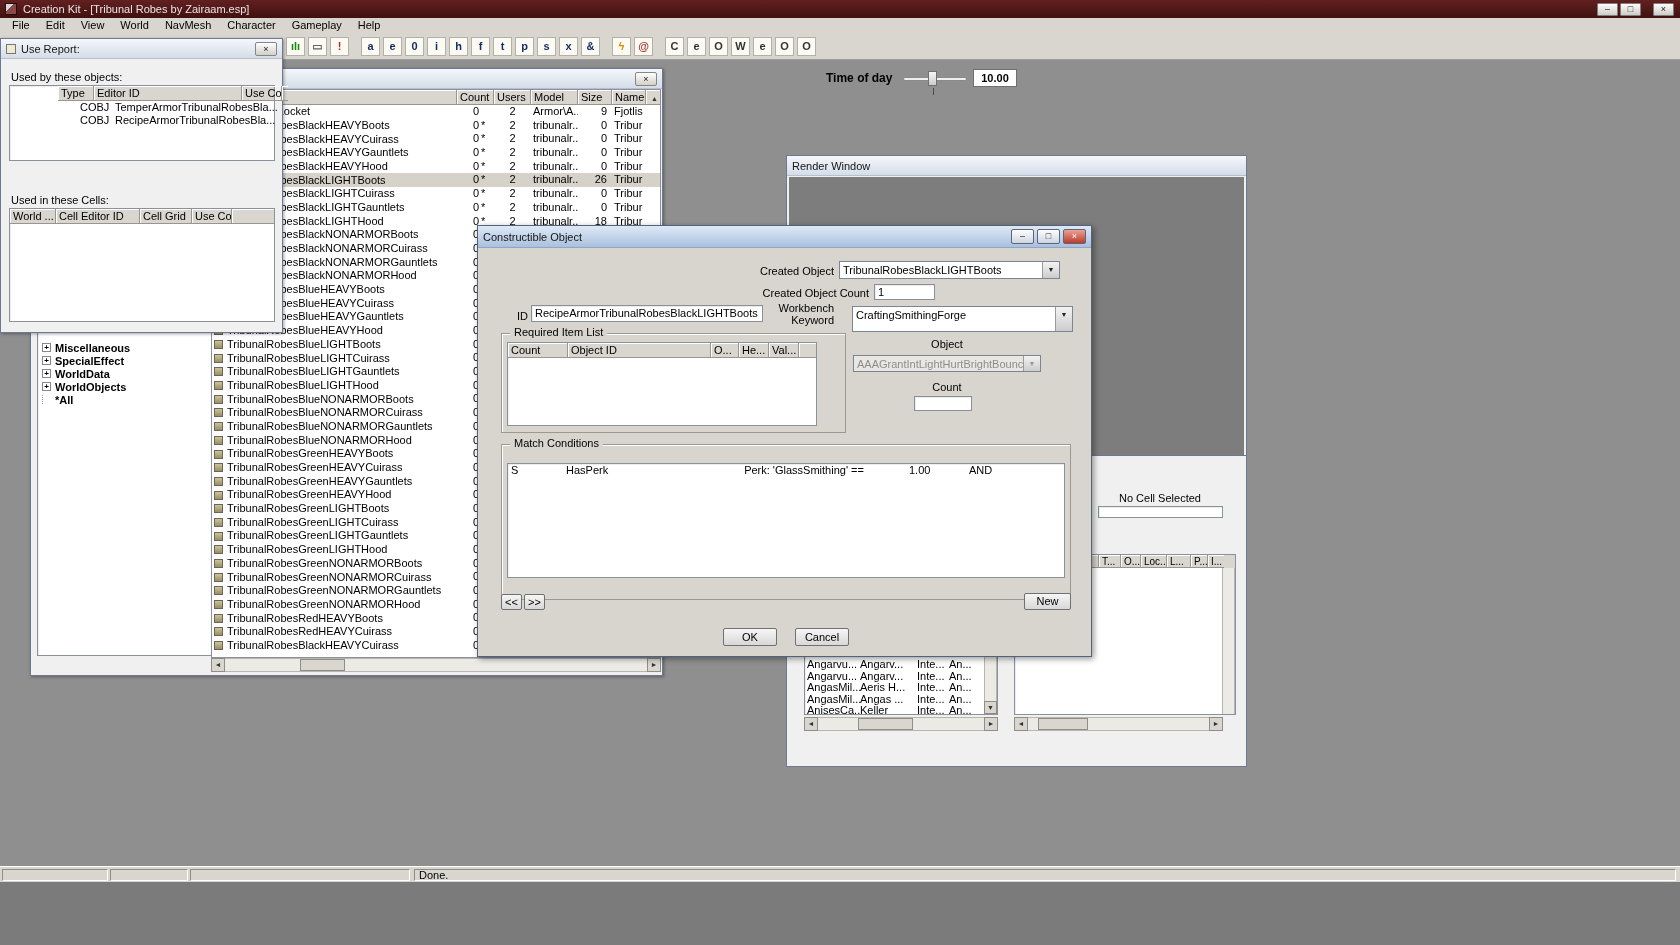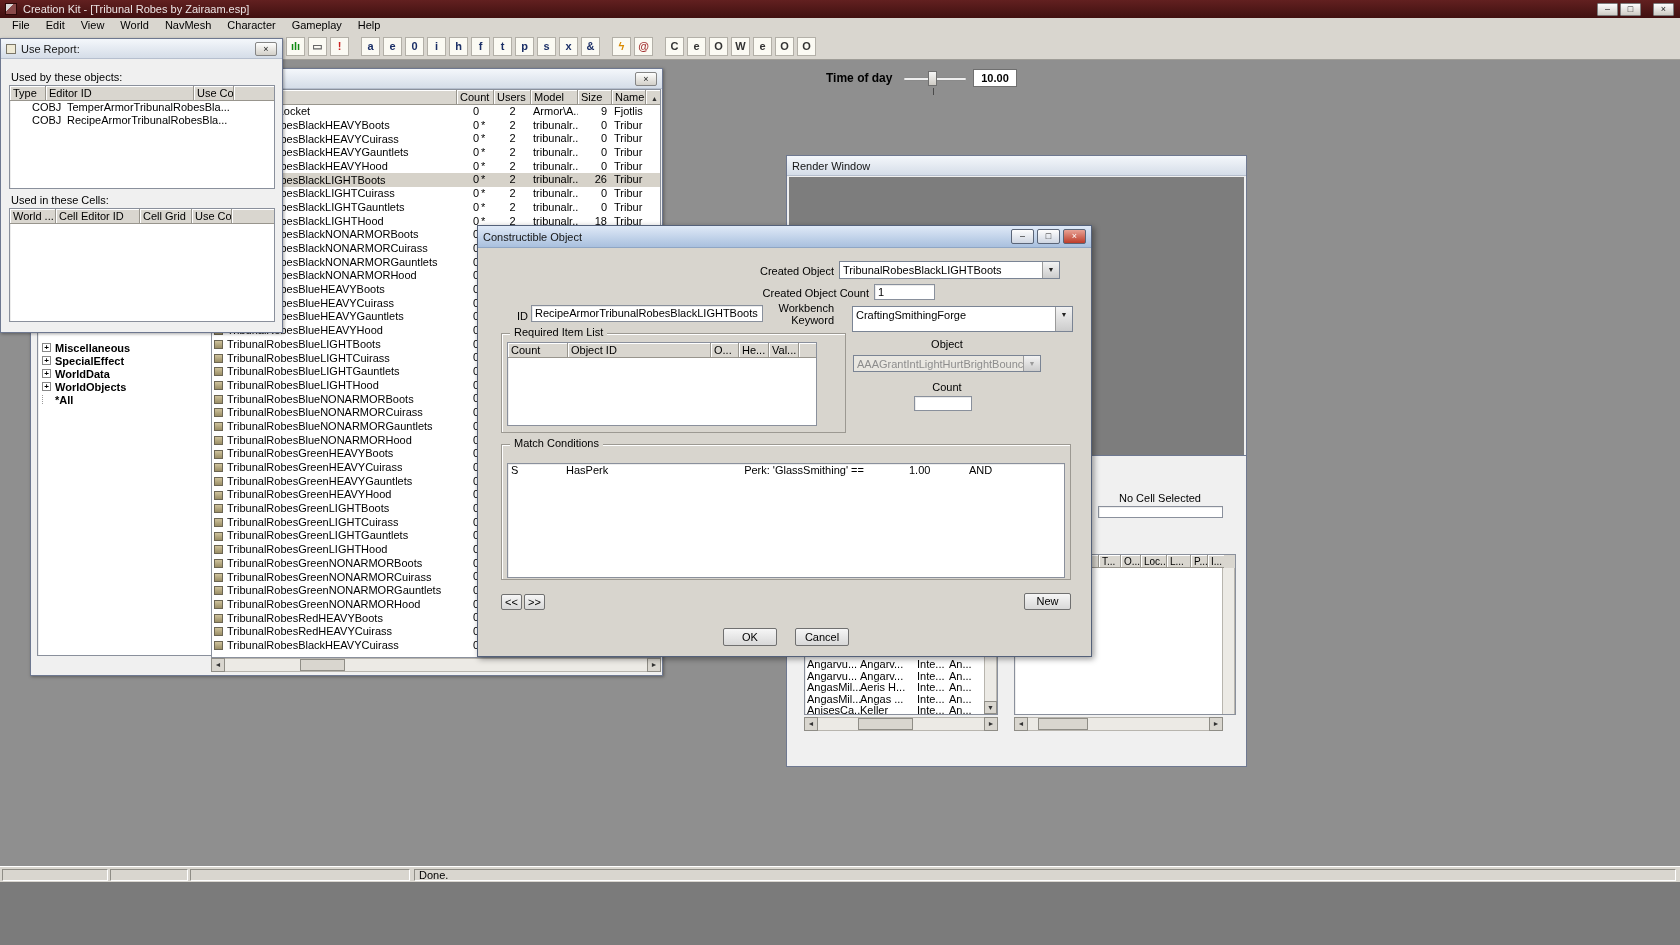--- a/index.html
+++ b/index.html
@@ -55,21 +55,21 @@
   .sthumb{position:absolute;top:0;height:12px;background:#d9d6cf;border:1px solid #8f8d86;}
   .vscroll{position:absolute;width:13px;display:flex;flex-direction:column;}
   .vscroll .sbtn{width:13px;height:13px;}
   .vscroll .strack{border:none;border-left:1px solid #b8b5ae;border-right:1px solid #b8b5ae;}
   .group{position:absolute;border:1px solid #9c9992;box-shadow:inset 1px 1px 0 #fff;}
   .glabel{position:absolute;top:-8px;left:8px;background:#d8d5ce;padding:0 4px;line-height:13px;}
 
   
   #use-report{left:0;top:38px;width:283px;height:295px;z-index:40;}
   #use-report .label{position:absolute;}
-  #ur-table1{position:absolute;left:8px;top:46px;width:266px;height:104px;}
+  #ur-table1{position:absolute;left:8px;top:46px;width:266px;height:76px;padding-left:48px;}
   #ur-table2{position:absolute;left:8px;top:169px;width:266px;height:114px;}
   .urrow{display:flex;height:13px;line-height:13px;margin-left:19px;}
   .urrow .u1{width:36px;padding-left:3px;flex-shrink:0;}
   .urrow .u2{width:148px;padding-left:2px;white-space:nowrap;overflow:visible;flex-shrink:0;}
   .urrow .u3{width:40px;flex-shrink:0;}
   #ur-icon{width:10px;height:10px;margin-right:5px;background:#efead6;border:1px solid #7a7668;}
 
   
   #object-window{left:30px;top:68px;width:633px;height:608px;z-index:10;}
   #ow-tree-pane{position:absolute;left:6px;top:24px;width:176px;height:563px;}
@@ -932,21 +932,21 @@
   </div>
 
   <span class="lbl" style="left:375px;top:112px;width:188px;text-align:center;">Object</span>
   <span class="combo disabled" style="left:375px;top:129px;width:188px;height:17px;">
     <span class="val">AAAGrantIntLightHurtBrightBounce</span>
     <span class="dd">▼</span>
   </span>
   <span class="lbl" style="left:375px;top:155px;width:188px;text-align:center;">Count</span>
   <span class="edit" style="left:436px;top:170px;width:58px;height:15px;"></span>
 
-  <div class="group" style="left:23px;top:218px;width:570px;height:136px;">
+  <div class="group" style="left:23px;top:218px;width:570px;height:156px;">
     <span class="glabel">Match Conditions</span>
     <div class="sunken" style="position:absolute;left:5px;top:18px;width:558px;height:115px;">
       <div id="mc-rows">
           <div class="mcrow">
             <span class="m0">S</span>
             <span class="m1">HasPerk</span>
             <span class="m2">Perk: 'GlassSmithing'</span>
             <span class="m3">==</span>
             <span class="m4">1.00</span>
             <span class="m5">AND</span>

